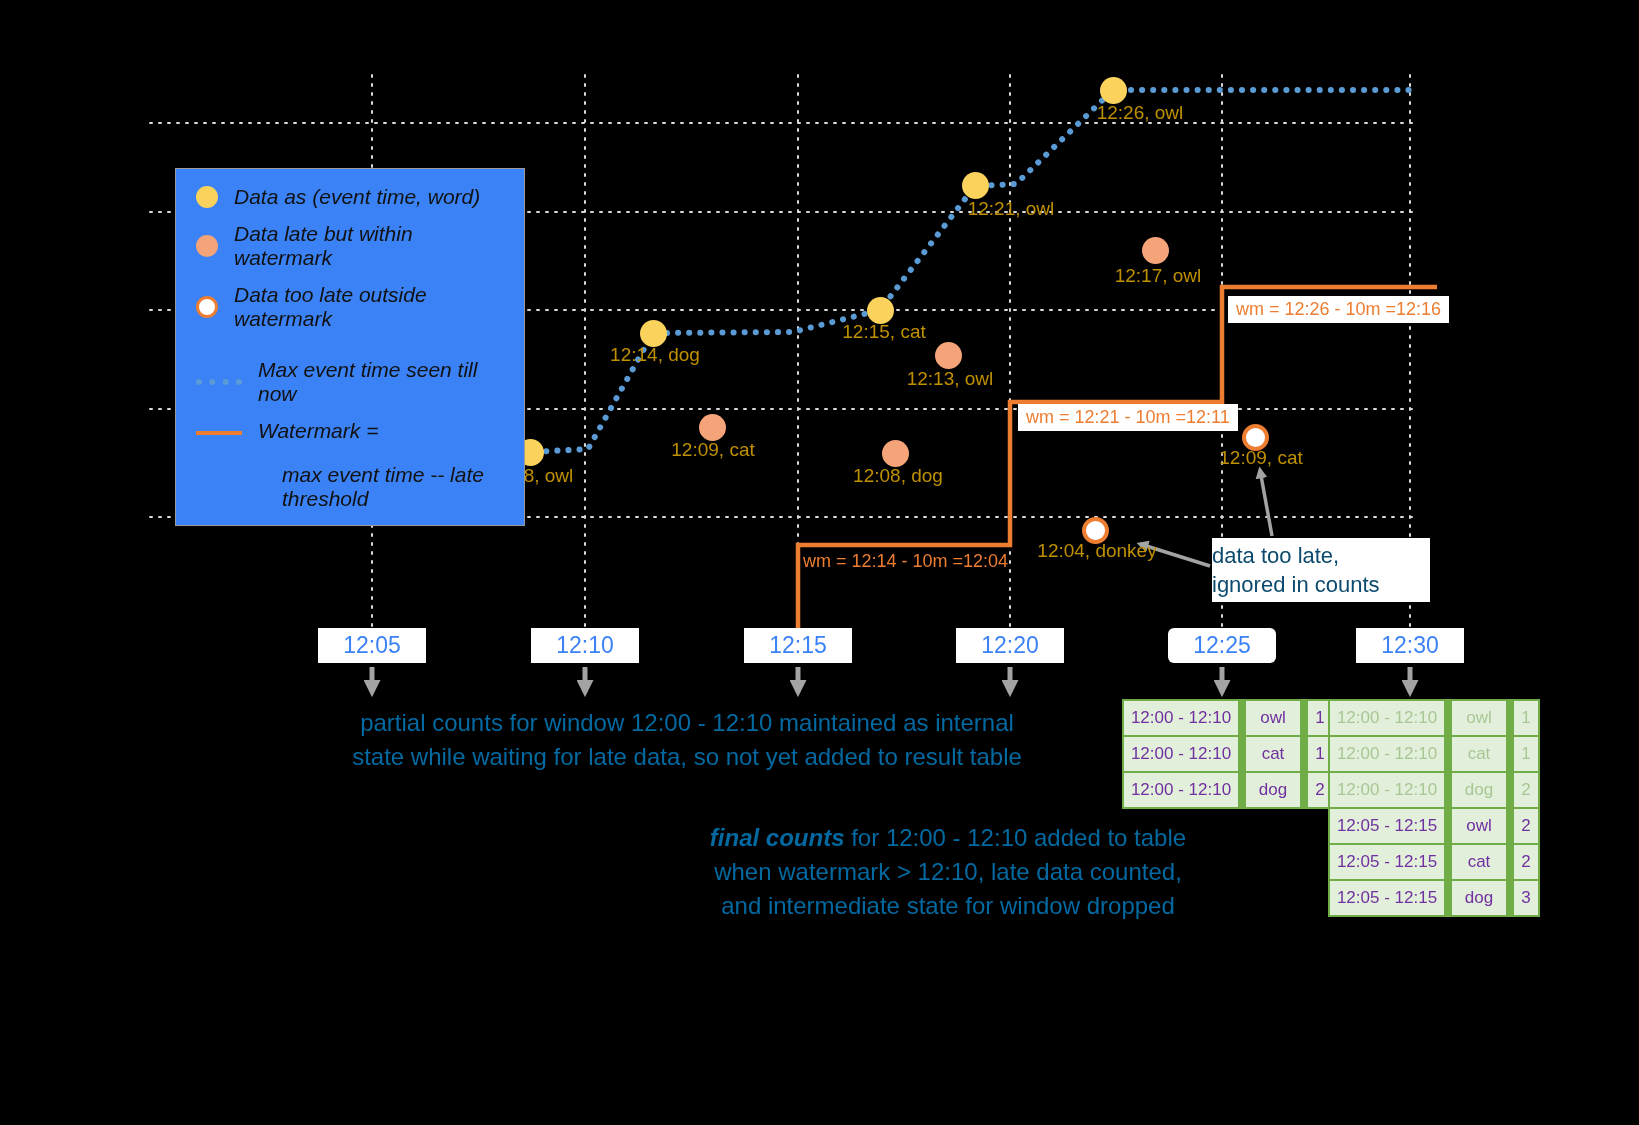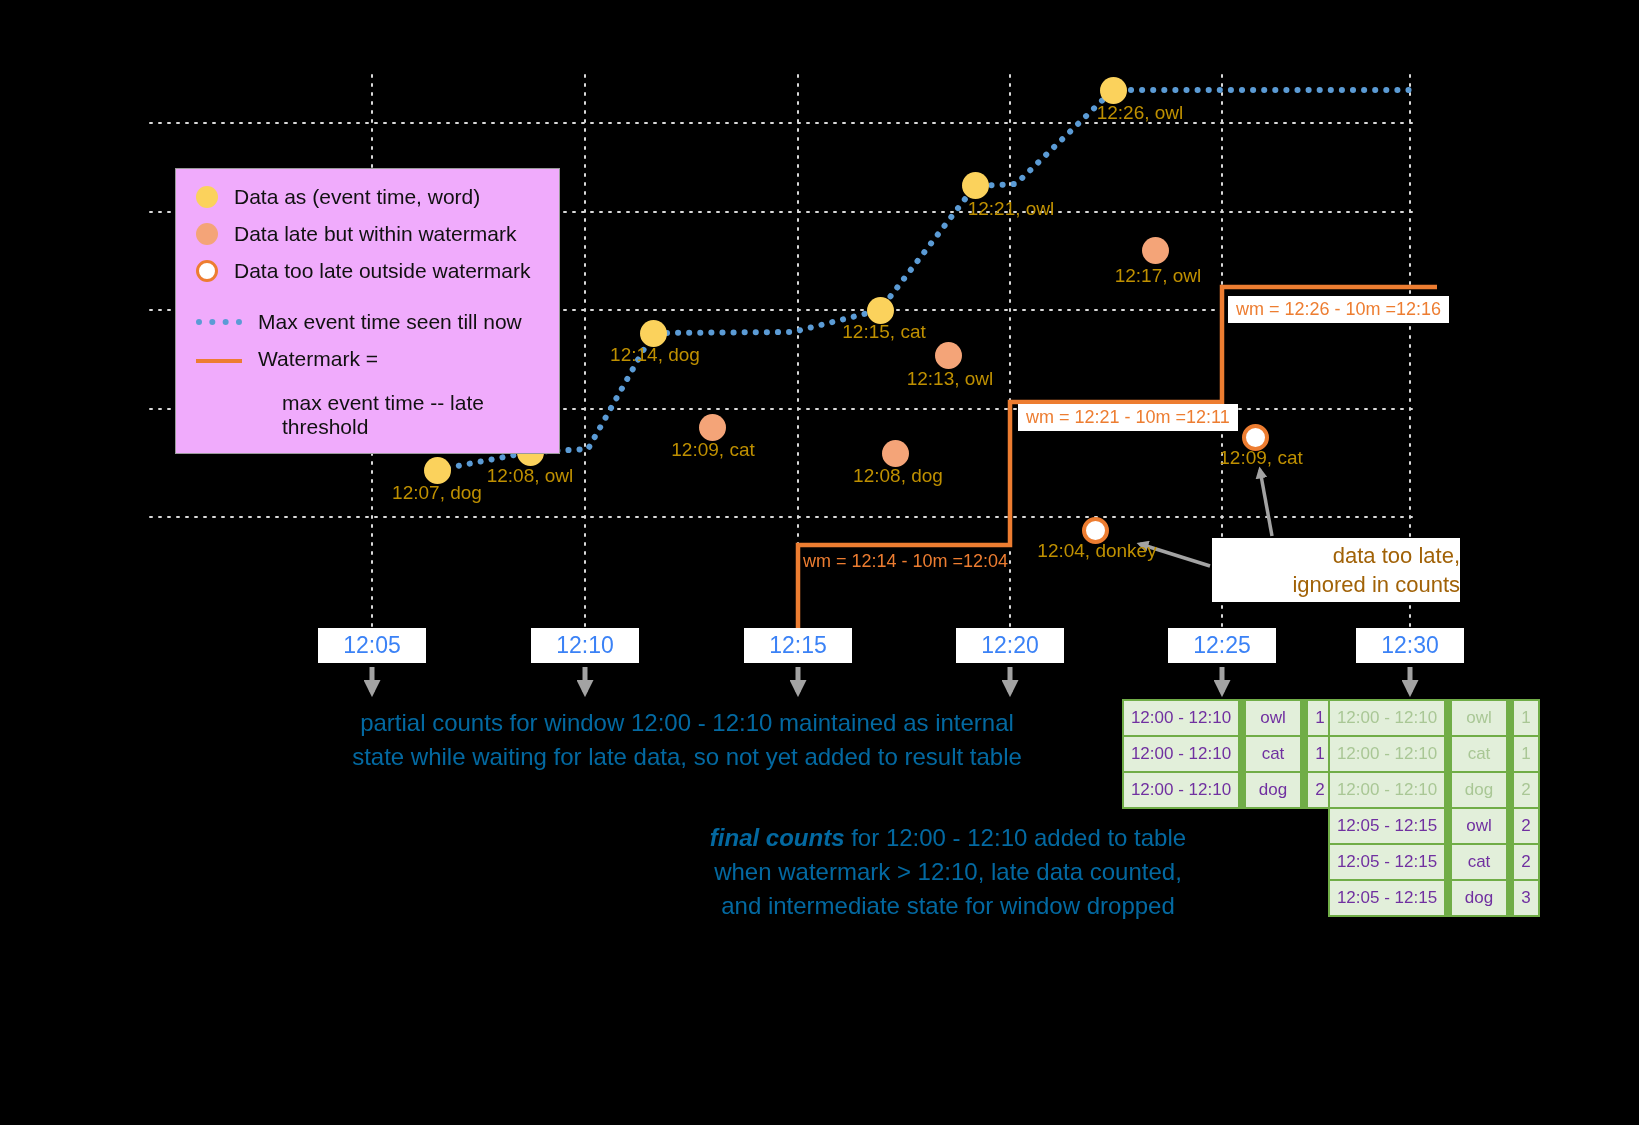--- a/index.html
+++ b/index.html
@@ -8,22 +8,22 @@
   .layer{position:absolute;left:0;top:0;z-index:1;}
 
   
   .dot{position:absolute;width:27px;height:27px;border-radius:50%;box-sizing:border-box;z-index:2;}
   .dot.yellow{background:#FBD25C;}
   .dot.salmon{background:#F4A478;}
   .dot.open{background:#ffffff;border:4px solid #ED7D31;}
   .ptlabel{position:absolute;transform:translateX(-50%);color:#BF9000;font-size:19px;white-space:nowrap;z-index:2;}
 
   
-  .legend{position:absolute;left:175px;top:168px;width:385px;background:#f0abfc;border:1px solid #9a9a9a;
-          box-sizing:border-box;padding:16px 18px 14px 20px;z-index:3;color:#111;font-size:21px;}
+  .legend{position:absolute;left:175px;top:168px;width:350px;background:#3b82f6;border:1px solid #9a9a9a;
+          box-sizing:border-box;padding:16px 18px 14px 20px;z-index:3;color:#111;font-size:21px;font-style:italic;}
   .lrow{display:flex;align-items:center;margin-bottom:13px;}
   .lrow:last-child{margin-bottom:0;}
   .lrow .sw{flex:0 0 auto;margin-right:16px;}
   .swdot{width:22px;height:22px;border-radius:50%;box-sizing:border-box;}
   .swdot.yellow{background:#FBD25C;}
   .swdot.salmon{background:#F4A478;}
   .swdot.open{background:#fff;border:3.5px solid #ED7D31;}
   .swline{width:46px;height:0;}
   .swline.blue{border-top:6px dotted #5B9BD5;}
   .swline.orange{border-top:4px solid #ED7D31;}
@@ -38,22 +38,22 @@
 
   
   .wmlabel{position:absolute;color:#ED7D31;font-size:18px;white-space:nowrap;z-index:3;}
   .wmlabel.boxed{background:#ffffff;padding:3px 8px;}
 
   
   .red-note{position:absolute;color:#0369a1;text-align:center;z-index:3;font-size:24px;line-height:34px;}
   .red-note .em{font-style:italic;font-weight:bold;}
 
   
-  .callout{position:absolute;left:1212px;top:538px;width:248px;background:#ffffff;color:#a16207;
-           text-align:right;font-size:22px;line-height:29px;padding:3px 0;z-index:3;}
+  .callout{position:absolute;left:1212px;top:538px;width:218px;background:#ffffff;color:#0c4a6e;
+           text-align:left;font-size:22px;line-height:29px;padding:3px 0;z-index:3;}
 
   
   .rtable{position:absolute;border:2px solid #70AD47;background:#70AD47;display:flex;flex-direction:column;gap:2px;z-index:3;}
   .trow{display:flex;gap:8px;}
   .tc{background:#E2EFDA;height:34px;display:flex;align-items:center;justify-content:center;
       font-size:17px;color:#7030A0;white-space:nowrap;}
   .tc.win{width:114px;}
   .tc.word{width:54px;}
   .tc.cnt{width:24px;}
   .trow.faded .tc{color:#A9C795;}
@@ -159,21 +159,21 @@
         <div>Watermark =</div>
         <div class="indent">max event time -- late threshold</div>
       </div>
     </div>
   </div>
 
   <div class="tick" style="left:318px;">12:05</div>
   <div class="tick" style="left:531px;">12:10</div>
   <div class="tick" style="left:744px;">12:15</div>
   <div class="tick" style="left:956px;">12:20</div>
-  <div class="tick" style="left:1168px;">12:25</div>
+  <div class="tick" style="left:1168px;border-radius:6px;">12:25</div>
   <div class="tick" style="left:1356px;">12:30</div>
 
   <div class="red-note" style="left:287px;top:706px;width:800px;">
     <div>partial counts for window 12:00 - 12:10 maintained as internal</div>
     <div>state while waiting for late data, so not yet added  to result table</div>
   </div>
 
   <div class="red-note" style="left:688px;top:821px;width:520px;">
     <div>
       <span class="em">final counts</span><span> for 12:00 - 12:10 added to table</span>

